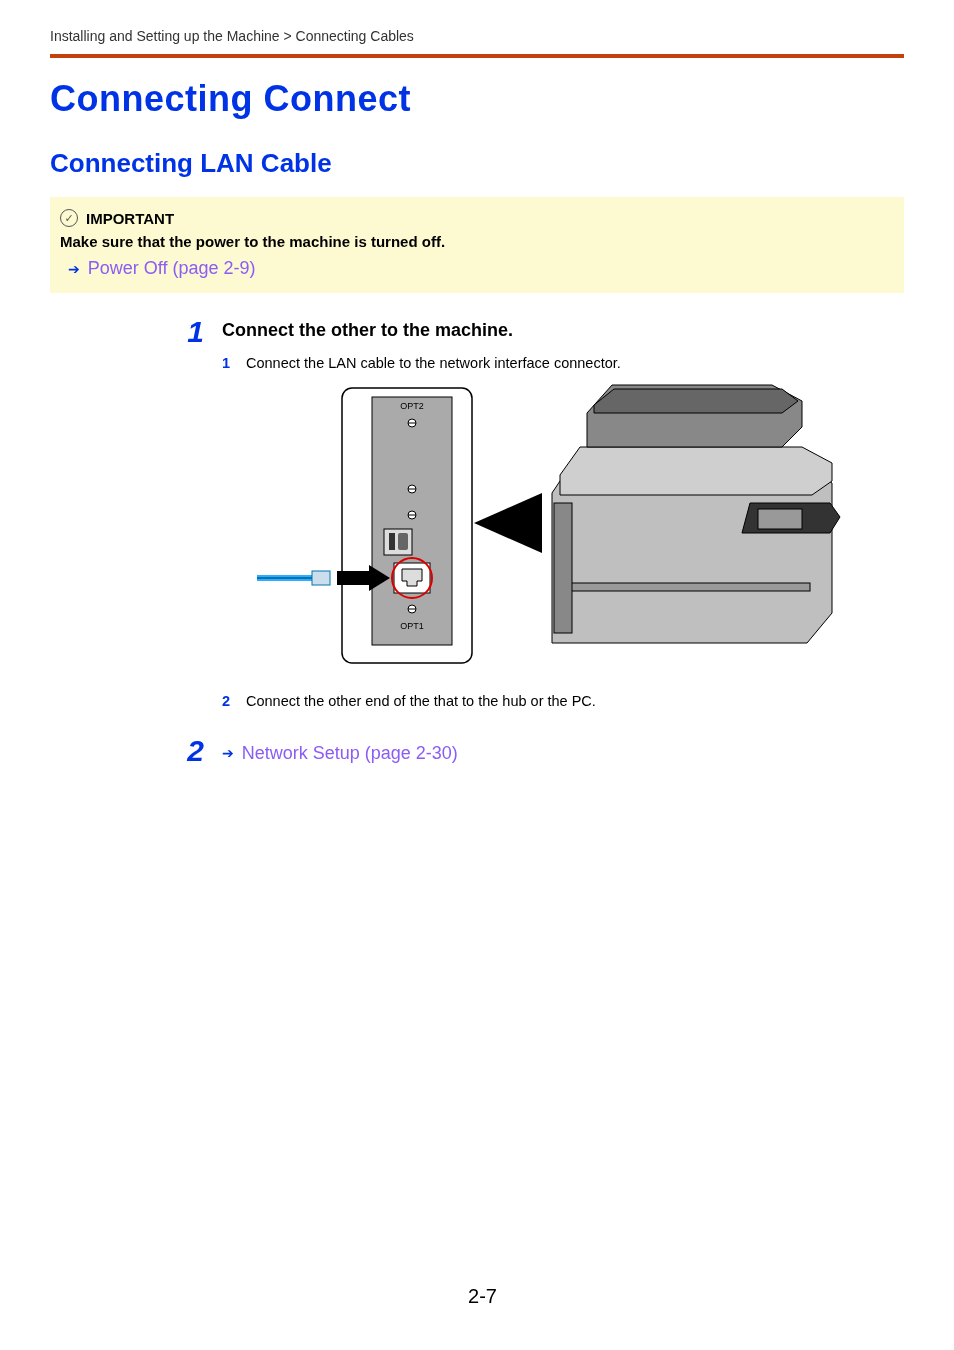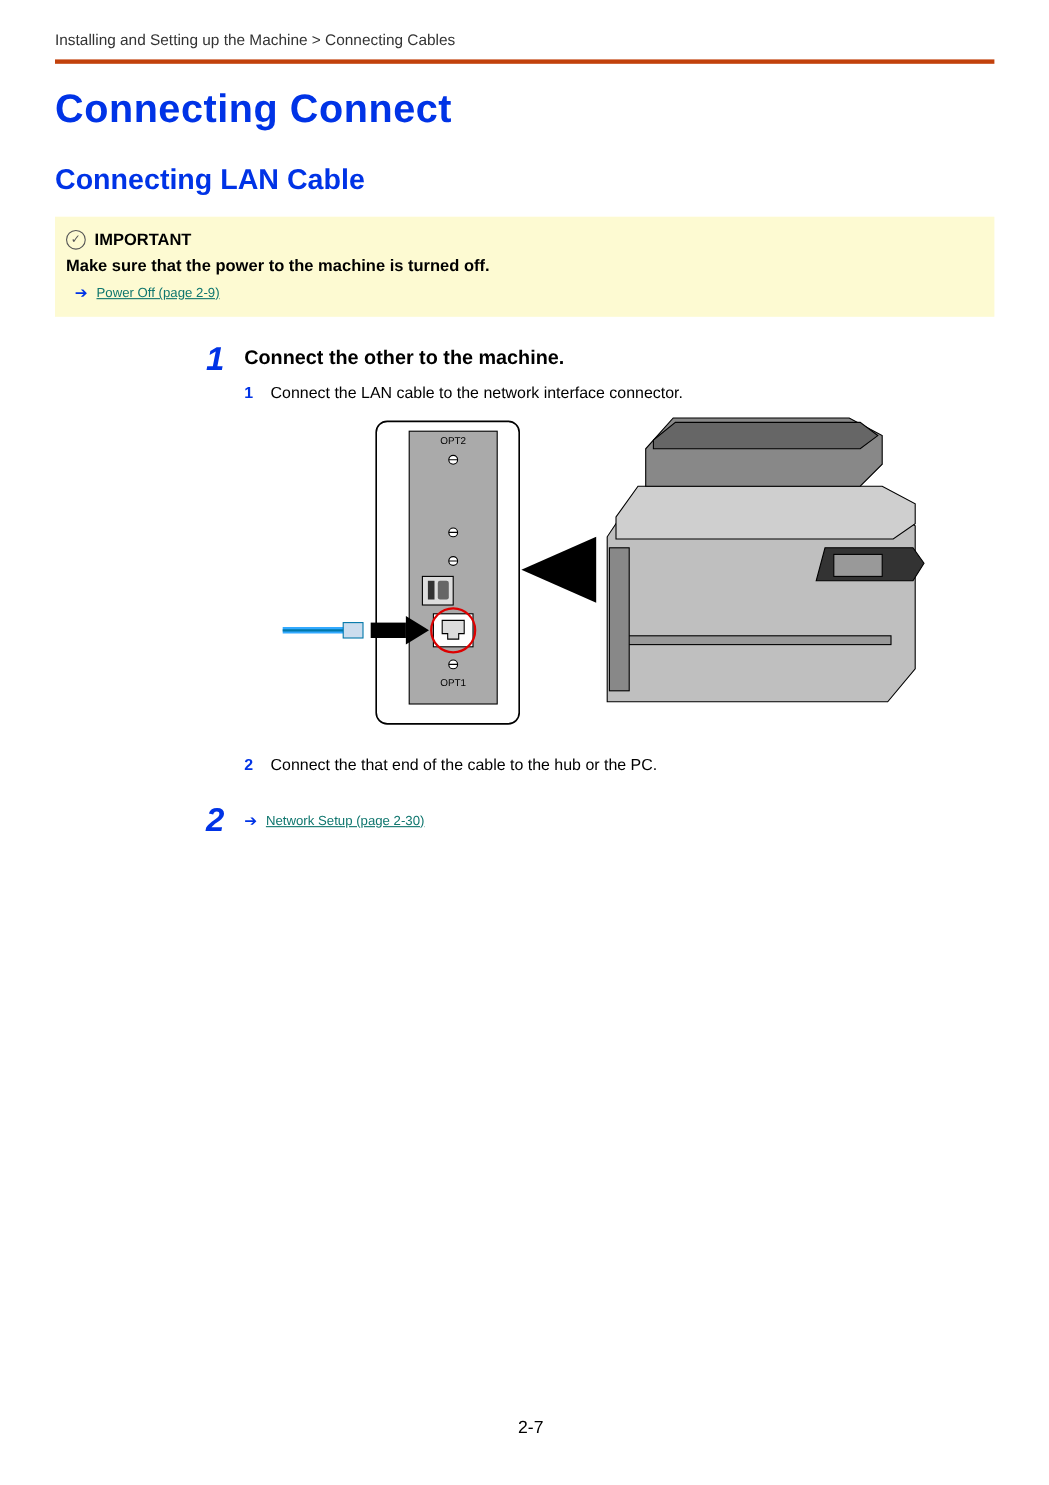--- a/index.html
+++ b/index.html
@@ -70,23 +70,22 @@
     display: flex;
     align-items: center;
     gap: 8px;
     margin-left: 8px;
   }
   .arrow-icon {
     color: #0033e6;
     font-size: 14px;
   }
   .link {
-    color: #0f766e;
-    text-decoration: underline;
-    font-size: 12px;
+    color: #8b5cf6;
+    font-size: 18px;
     cursor: pointer;
   }
   .step-block {
     display: flex;
     gap: 18px;
     margin-left: 130px;
     margin-bottom: 6px;
   }
   .big-num {
     font-size: 30px;
@@ -122,21 +121,21 @@
     display: flex;
     align-items: center;
     gap: 8px;
     margin-top: 4px;
   }
   .page-num {
     position: absolute;
     bottom: 42px;
     left: 11px; right: 0;
     text-align: center;
-    font-size: 16px;
+    font-size: 20px;
   }
   
   svg.fig { display: block; }
 </style>
 </head>
 <body>
 
 <div class="page">
 
   <div class="breadcrumb">Installing and Setting up the Machine &gt; Connecting Cables</div>
@@ -217,21 +216,21 @@
 
             <rect x="318" y="200" width="250" height="8" fill="#999"></rect>
 
             <rect x="312" y="120" width="18" height="130" fill="#888"></rect>
           </g>
         </svg>
       </div>
 
       <div class="substep">
         <span class="sub-num">2</span>
-        <span>Connect the that end of the cable to the hub or the PC.</span>
+        <span>Connect the other end of the that to the hub or the PC.</span>
       </div>
     </div>
   </div>
 
   <div class="step-block" style="margin-top:14px;">
     <div class="big-num">2</div>
     <div class="step-body">
       <div class="link-row-indent">
         <span class="arrow-icon">➔</span>
         <a class="link">Network Setup (page 2-30)</a>

